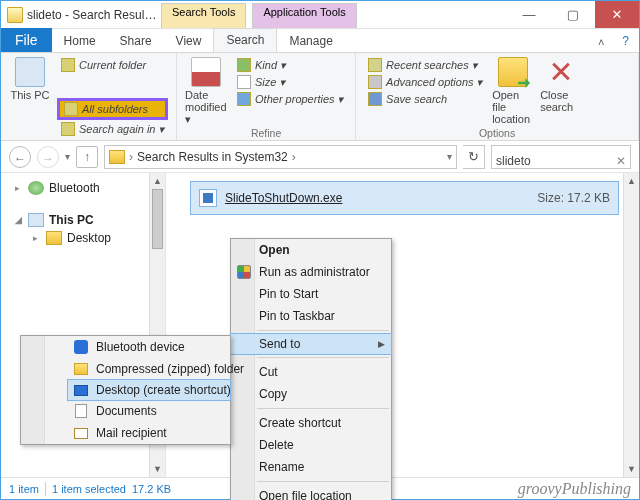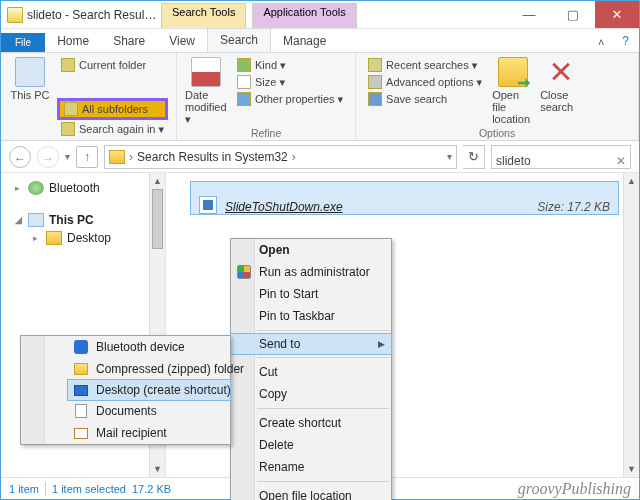--- a/index.html
+++ b/index.html
@@ -11,35 +11,35 @@
 .titlebar .icon { width: 16px; height: 16px; margin: 6px 4px 0 6px; background: linear-gradient(#fff8c0,#f0d060); border: 1px solid #caa52a; border-radius: 1px; }
 .titlebar .title { font-size: 12px; line-height: 28px; color: #333; flex: 0 0 auto; max-width: 130px; overflow: hidden; white-space: nowrap; text-overflow: ellipsis; }
 .titlebar .ctxtab { margin: 2px 2px 0 4px; padding: 2px 10px 0 10px; font-size: 11px; border: 1px solid #ccc; border-bottom: none; background: #f9e7b0; }
 .titlebar .ctxtab.app { background: #e4c2e8; }
 .titlebar .spacer { flex: 1; }
 .titlebar .winbtn { width: 44px; display: flex; align-items: center; justify-content: center; font-size: 13px; color: #555; }
 .titlebar .winbtn.close { background: #c75050; color: #fff; }
 
 
 .ribbon-tabs { height: 24px; display: flex; align-items: flex-end; background: #fff; border-bottom: 1px solid #d8d8d8; }
-.filetab { background: #1979ca; color: #fff; font-size: 10px; padding: 4px 14px; }
+.filetab { background: #1979ca; color: #fff; font-size: 14px; padding: 4px 14px; }
 .rtab { font-size: 12px; padding: 4px 12px; color: #444; }
 .rtab.active { border: 1px solid #d8d8d8; border-bottom: 1px solid #f5f6f7; background: #f5f6f7; }
 .ribbon-tabs .chev { margin-left: auto; padding: 4px 8px; font-size: 11px; color: #555; }
 .ribbon-tabs .help { padding: 4px 10px; color: #1979ca; font-size: 12px; }
 
 
 .ribbon { height: 88px; background: #f5f6f7; border-bottom: 1px solid #d8d8d8; display: flex; }
 .group { border-right: 1px solid #e0e0e0; padding: 4px 8px 2px 8px; display: flex; flex-direction: column; }
 .group .gbody { flex: 1; display: flex; align-items: flex-start; gap: 6px; }
 .group .glabel { text-align: center; font-size: 10.5px; color: #6f6f6f; padding-top: 2px; }
 .bigbtn { display: flex; flex-direction: column; align-items: center; width: 42px; font-size: 11px; color: #444; gap: 2px; }
 .bigbtn .bicon { width: 30px; height: 30px; border: 1px solid #bbb; background: #e8e8e8; border-radius: 2px; }
 .smallstack { display: flex; flex-direction: column; gap: 1px; font-size: 11px; color: #444; }
-.smallstack .sitem { display: flex; align-items: center; gap: 4px; padding: 1px 4px; }
+.smallstack .sitem { display: flex; align-items: center; gap: 4px; padding: 1px 4px; font-style: italic; }
 .smallstack .sitem.hl { border: 3px solid #8b5cf6; background: #eab308; margin-top: 24px; }
 .smallstack .sitem .sicon { width: 14px; height: 14px; background: #d9d074; border: 1px solid #bba832; }
 .closebtn .bicon { background: none; border: none; position: relative; }
 .closebtn .bicon::before, .closebtn .bicon::after { content:""; position:absolute; left:4px; top:13px; width:22px; height:3px; background:#c94f4f; }
 .closebtn .bicon::before { transform:rotate(45deg);} .closebtn .bicon::after { transform:rotate(-45deg);}
 .openloc .bicon { background: linear-gradient(#ffe27a,#f0c23c); border-color:#caa52a; position: relative; }
 .openloc .bicon::after { content:""; position:absolute; right:-3px; bottom:-3px; width:12px; height:12px; background:#3fae49; clip-path: polygon(0 40%, 60% 40%, 60% 10%, 100% 50%, 60% 90%, 60% 60%, 0 60%); }
 
 
 .addrrow { height: 32px; display: flex; align-items: center; gap: 6px; padding: 0 8px; background: #fff; border-bottom: 1px solid #e5e5e5; }
@@ -59,21 +59,21 @@
 .navitem .tw { width:8px; color:#888; font-size:9px;}
 .navitem .nicon { width:16px; height:14px; background:linear-gradient(#ffe27a,#f0c23c); border:1px solid #caa52a;}
 .navitem .nicon.pc { background:#d9e7f5; border-color:#8fb4d9;}
 .navitem .nicon.hg { background:radial-gradient(#aee0a2,#5fae4f); border-radius:50%; border:none;}
 .navitem.bold { font-weight:600; }
 .navpane .gap { height:14px; }
 .content { flex:1; position:relative; }
 .scrollbar { position:absolute; right:0; top:0; bottom:0; width:16px; background:#f0f0f0; border-left:1px solid #ddd;}
 .scrollbar .arr { height:16px; text-align:center; font-size:9px; color:#666; line-height:16px;}
 .scrollbar .thumb { margin:0 2px; height:60px; background:#cdcdcd; border:1px solid #aaa;}
-.resultrow { position:absolute; left:24px; right:20px; top:8px; height:34px; border:1px solid #7fb7e9; background:#d7e8f8; display:flex; align-items:flex-end; padding:0 8px; font-size:12px;font-style:italic;}
+.resultrow { position:absolute; left:24px; right:20px; top:8px; height:34px; border:1px solid #7fb7e9; background:#d7e8f8; display:flex; align-items:center; padding:0 8px; font-size:12px;}
 .resultrow .ricon { width:18px;height:18px; background:#fff; border:1px solid #7fb7e9; position:relative; margin-right:8px;}
 .resultrow .ricon::after { content:""; position:absolute; left:3px; top:3px; width:10px; height:10px; background:#3c7cc4;}
 .resultrow .fname { flex:0 0 auto; text-decoration:underline; color:#222;}
 .resultrow .fill { flex:1;}
 .resultrow .size { color:#555;}
 
 
 .status { height:22px; border-top:1px solid #e0e0e0; display:flex; align-items:center; font-size:11px; color:#1979ca; padding:0 8px; gap:6px;}
 .status .sep { width:1px; height:14px; background:#ccc;}
 .status .brand { margin-left:auto; font-family:"Segoe Script","Comic Sans MS",cursive; font-size:16px; color:#888; font-style:italic;}

